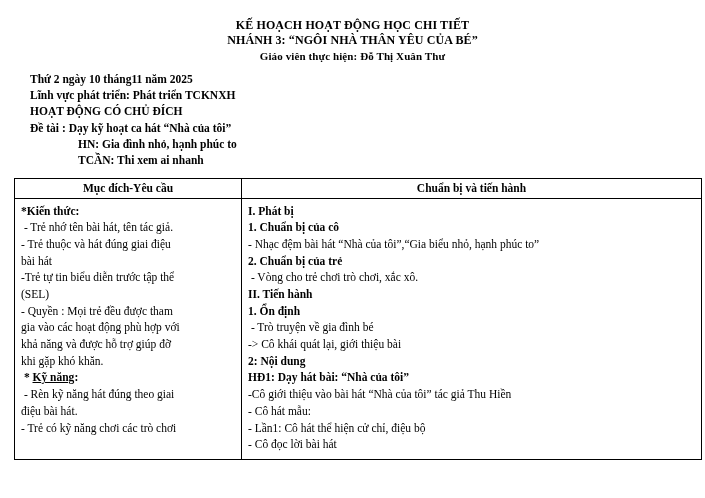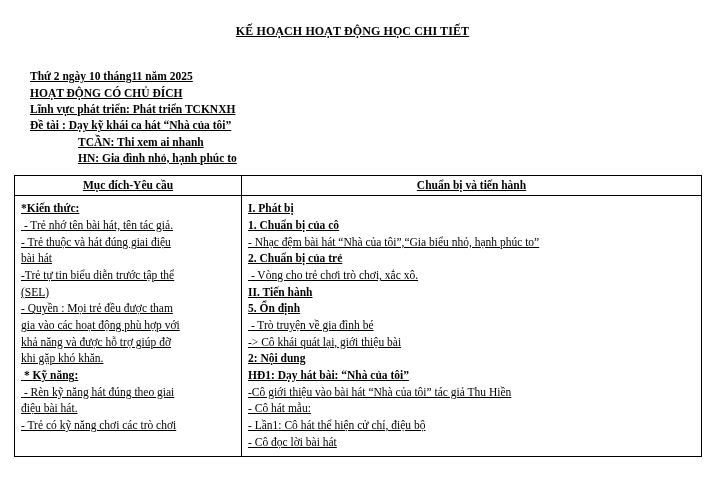--- a/index.html
+++ b/index.html
@@ -12,39 +12,38 @@
     background: #ffffff;
     font-family: "Liberation Serif", serif;
     color: #000000;
     overflow: hidden;
   }
   .page {
     position: relative;
     width: 705px;
     height: 498px;
     box-sizing: border-box;
-    padding: 24px 14px 0 14px;
-    text-decoration: underline;
+    padding: 18px 14px 0 14px;
   }
   .header {
     text-align: center;
     line-height: 1.28;
   }
   .header div {
     font-weight: bold;
     font-size: 11.5px;
     letter-spacing: 0.1px;
   }
   .header .l1 { font-size: 12px; }
   .header .l2 { font-size: 12px; }
   .header .l3 { font-size: 11px; }
   .header .l4 { font-size: 11px; }
 
   .meta {
-    margin-top: 29px;
+    margin-top: 8px;
     padding-left: 16px;
     line-height: 1.42;
   }
   .meta div {
     font-weight: bold;
     font-size: 11.5px;
   }
   .meta .indent1 { padding-left: 48px; }
 
   table.main {
@@ -78,29 +77,31 @@
     white-space: pre-wrap;
   }
 </style>
 </head>
 <body>
 
 <div class="page">
 
   <div class="header">
     <div class="l1">KẾ HOẠCH HOẠT ĐỘNG HỌC CHI TIẾT</div>
+    <div class="l2">NHÁNH 3: “NGÔI NHÀ THÂN YÊU CỦA BÉ”</div>
+    <div class="l4">Giáo viên thực hiện: Đỗ Thị Xuân Thư</div>
   </div>
 
   <div class="meta">
     <div>Thứ 2 ngày 10 tháng11 năm 2025</div>
+    <div>Lĩnh vực phát triển: Phát triển TCKNXH</div>
     <div>HOẠT ĐỘNG CÓ CHỦ ĐÍCH</div>
-    <div>Lĩnh vực phát triển: Phát triển TCKNXH</div>
-    <div>Đề tài : Dạy kỹ khái ca hát “Nhà của tôi”</div>
+    <div>Đề tài : Dạy kỹ hoạt ca hát “Nhà của tôi”</div>
+    <div class="indent1">HN: Gia đình nhỏ, hạnh phúc to</div>
     <div class="indent1">TCẦN: Thi xem ai nhanh</div>
-    <div class="indent1">HN: Gia đình nhỏ, hạnh phúc to</div>
   </div>
 
   <table class="main">
     <thead>
       <tr>
         <th class="col-left">Mục đích-Yêu cầu</th>
         <th class="col-right">Chuẩn bị và tiến hành</th>
       </tr>
     </thead>
     <tbody>
@@ -124,21 +125,21 @@
             </div>
         </td>
         <td class="col-right">
           <div id="right-body">
               <p class="ln b">I. Phát bị</p>
               <p class="ln b">1. Chuẩn bị của cô</p>
               <p class="ln">- Nhạc đệm bài hát “Nhà của tôi”,“Gia biểu nhỏ, hạnh phúc to”</p>
               <p class="ln b">2. Chuẩn bị của trẻ</p>
               <p class="ln"> - Vòng cho trẻ chơi trò chơi, xắc xô.</p>
               <p class="ln b">II. Tiến hành</p>
-              <p class="ln b">5. Ổn định</p>
+              <p class="ln b">1. Ổn định</p>
               <p class="ln"> - Trò truyện về gia đình bé</p>
               <p class="ln">-&gt; Cô khái quát lại, giới thiệu bài</p>
               <p class="ln b">2: Nội dung</p>
               <p class="ln b">HĐ1: Dạy hát bài: “Nhà của tôi”</p>
               <p class="ln">-Cô giới thiệu vào bài hát “Nhà của tôi” tác giả Thu Hiền</p>
               <p class="ln">- Cô hát mẫu:</p>
               <p class="ln">- Lần1: Cô hát thể hiện cử chỉ, điệu bộ</p>
               <p class="ln">- Cô đọc lời bài hát</p>
             </div>
         </td>

